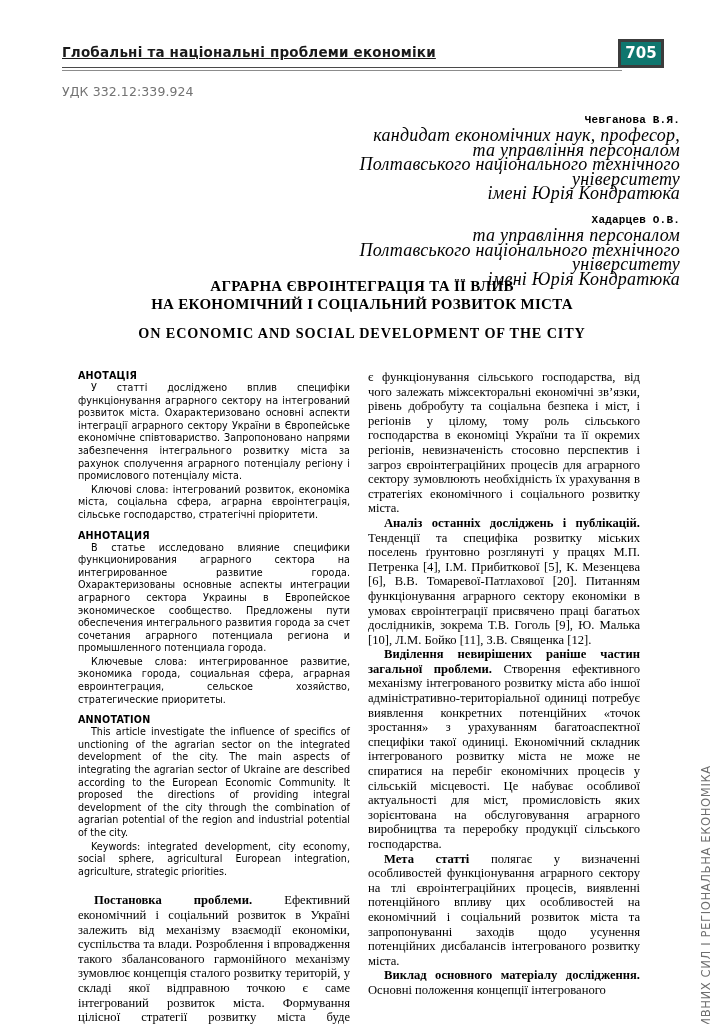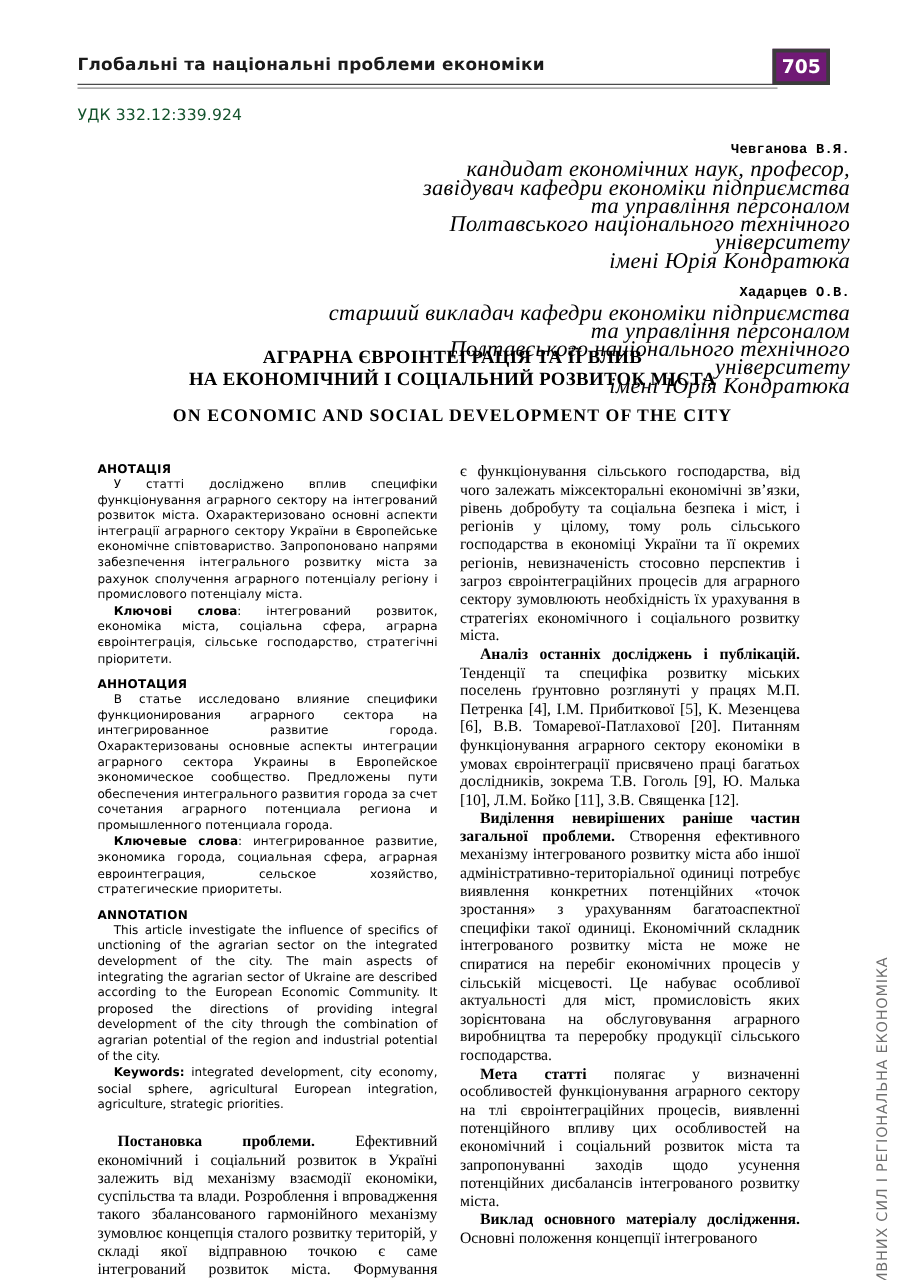--- a/index.html
+++ b/index.html
@@ -30,37 +30,38 @@
   .header-title {
     position: absolute;
     left: 0;
     top: 0;
     font-family: "DejaVu Sans", sans-serif;
     font-size: 13.5px;
     font-weight: 700;
     letter-spacing: 0.2px;
     color: #1a1a1a;
     white-space: nowrap;
+    text-decoration: underline;
   }
   .header-rule {
     position: absolute;
     left: 0;
     top: 23px;
     width: 560px;
     border-top: 1.5px solid #4a4a4a;
     border-bottom: 1px solid #8c8c8c;
     height: 2px;
   }
   .page-number-box {
     position: absolute;
     left: 556px;
     top: -5px;
     width: 46px;
     height: 29px;
-    background: #701a75;
+    background: #0f766e;
     border: 3px solid #3c3c3c;
     box-sizing: border-box;
     display: flex;
     align-items: center;
     justify-content: center;
   }
   .page-number-box span {
     font-family: "DejaVu Sans", sans-serif;
     font-size: 15px;
     font-weight: 700;
@@ -69,21 +70,21 @@
   }
 
   
   .udc {
     position: absolute;
     left: 62px;
     top: 84px;
     font-family: "DejaVu Sans", sans-serif;
     font-size: 12.5px;
     font-weight: 400;
-    color: #14532d;
+    color: #737373;
     letter-spacing: 0.1px;
   }
 
   
   .authors {
     position: absolute;
     right: 44px;
     top: 113px;
     width: 430px;
     text-align: right;
@@ -150,21 +151,21 @@
   }
   .abs-p {
     font-family: "DejaVu Sans", sans-serif;
     font-size: 9.6px;
     line-height: 12.6px;
     text-align: justify;
     text-indent: 13px;
     margin: 0 0 1px 0;
     hyphens: auto;
   }
-  .abs-p .kw { font-weight: 700; }
+  .abs-p .kw { font-weight: 400; }
   .abs-gap { height: 7px; }
 
   .body-p {
     font-family: "Liberation Serif", serif;
     font-size: 12.6px;
     line-height: 14.6px;
     text-align: justify;
     text-indent: 16px;
     margin: 0;
   }
@@ -206,28 +207,26 @@
       <span>705</span>
     </div>
   </div>
 
   <div class="udc">УДК 332.12:339.924</div>
 
   <div class="authors">
     <div class="author-block">
       <div class="author-name">Чевганова В.Я.</div>
       <div class="author-aff">кандидат економічних наук, професор,</div>
-      <div class="author-aff">завідувач кафедри економіки підприємства</div>
       <div class="author-aff">та управління персоналом</div>
       <div class="author-aff">Полтавського національного технічного університету</div>
       <div class="author-aff">імені Юрія Кондратюка</div>
     </div>
     <div class="author-block">
       <div class="author-name">Хадарцев О.В.</div>
-      <div class="author-aff">старший викладач кафедри економіки підприємства</div>
       <div class="author-aff">та управління персоналом</div>
       <div class="author-aff">Полтавського національного технічного університету</div>
       <div class="author-aff">імені Юрія Кондратюка</div>
     </div>
   </div>
 
   <div class="title-ua">
     <span class="title-line">АГРАРНА ЄВРОІНТЕГРАЦІЯ ТА ЇЇ ВЛИВ</span>
     <span class="title-line">НА ЕКОНОМІЧНИЙ І СОЦІАЛЬНИЙ РОЗВИТОК МІСТА</span>
   </div>

